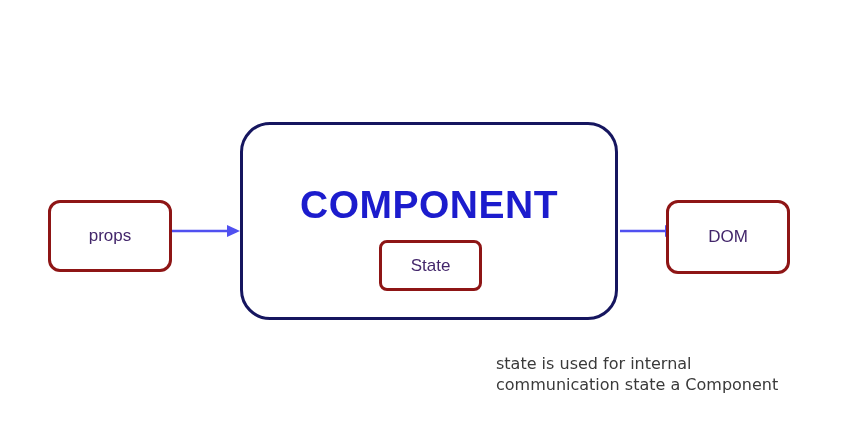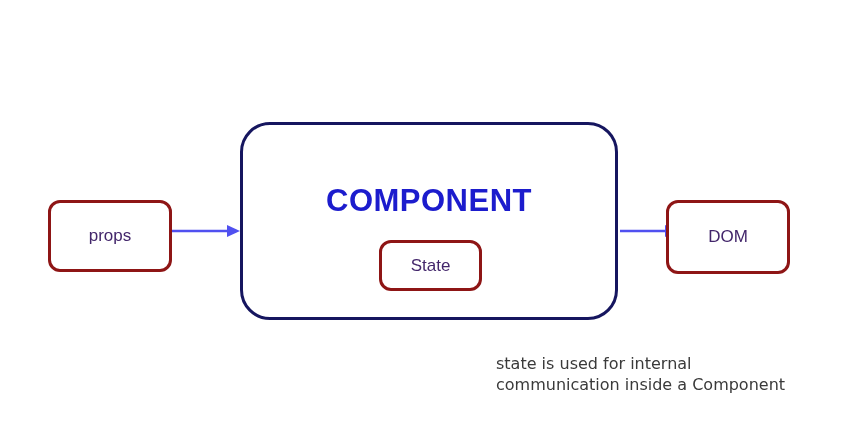--- a/index.html
+++ b/index.html
@@ -27,35 +27,35 @@
     align-items: center;
     justify-content: center;
     background: var(--background);
     border: 3px solid var(--node-border-red);
     border-radius: 12px;
     color: var(--node-label-purple);
     font-size: 17px;
   }
   .node-props  { left: 48px;  top: 200px; width: 124px; height: 72px; }
   .node-dom    { left: 666px; top: 200px; width: 124px; height: 74px; }
-  .node-state  { left: 379px; top: 240px; width: 103px; height: 51px; }
+  .node-state  { left: 379px; top: 240px; width: 103px; height: 51px; border-radius: 8px; }
   .component-box {
     position: absolute;
     left: 240px; top: 122px;
     width: 378px; height: 198px;
     background: var(--background);
     border: 3px solid var(--component-border-navy);
     border-radius: 30px;
   }
   .component-title {
     position: absolute;
     left: 240px; top: 183px;
     width: 378px;
     text-align: center;
-    font-size: 31px;
+    font-size: 39px;
     font-weight: bold;
     color: var(--component-title-blue);
     letter-spacing: 0.5px;
   }
   .arrow { position: absolute; }
   .arrow svg { display: block; }
   .arrow line { stroke: var(--arrow-blue); stroke-width: 2.5; }
   .arrow polygon { fill: var(--arrow-blue); }
   .caption {
     position: absolute;
@@ -96,16 +96,16 @@
       <polygon points="45,4 58,10 45,16"></polygon>
     </svg>
   </div>
 
   <div class="node node-dom">
     <span>DOM</span>
   </div>
 
   <div class="caption">
     <div>state is used for internal</div>
-    <div>communication inside a Component</div>
+    <div>communication state a Component</div>
   </div>
 
 </div>
 
 </body></html>

